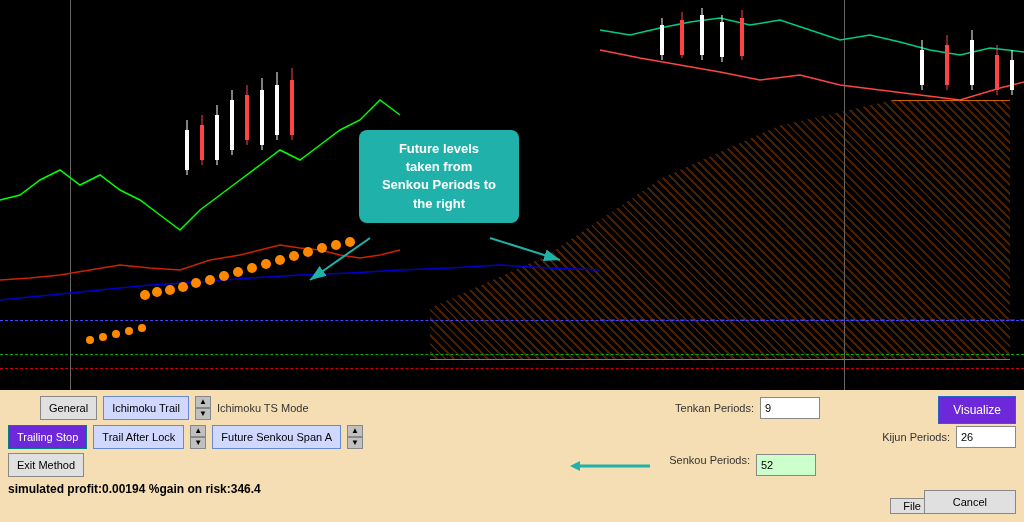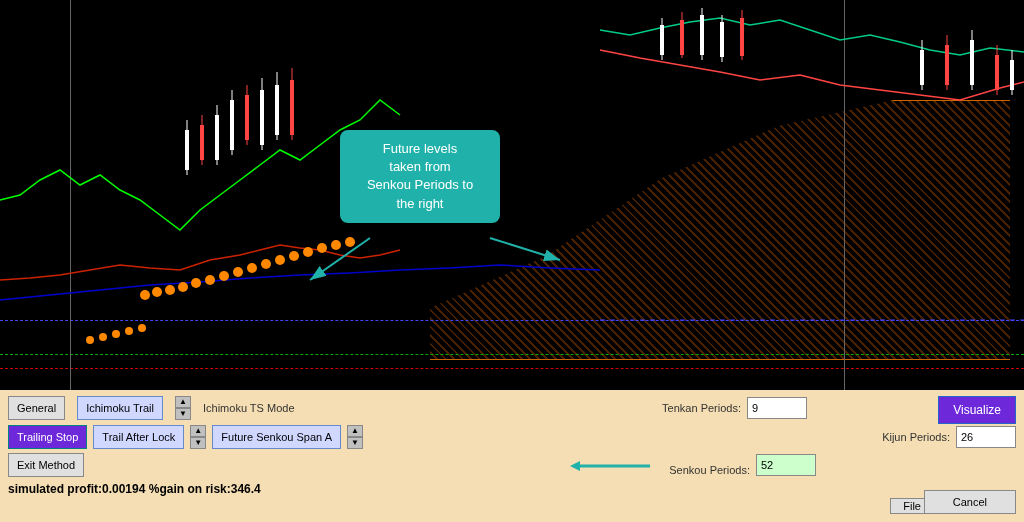--- a/index.html
+++ b/index.html
@@ -19,30 +19,31 @@
       background: #f5deb3;
       position: relative;
       display: flex;
       flex-direction: column;
     }
 
     
     .tooltip-bubble {
       position: absolute;
       top: 130px;
-      left: 340px;
+      left: 359px;
       background: #20b2aa;
       color: white;
       padding: 10px 14px;
       border-radius: 8px;
       text-align: center;
       font-size: 13px;
       line-height: 1.4;
       width: 160px;
       z-index: 10;
+      font-weight: bold;
     }
     .tooltip-bubble::after {
       content: '';
     }
 
     
     .cloud-area {
       position: absolute;
       top: 100px;
       left: 430px;
@@ -57,23 +58,24 @@
       );
       border-top: 1px solid #cc6600;
       border-bottom: 1px solid #cc6600;
       clip-path: polygon(0% 80%, 20% 60%, 40% 30%, 60% 10%, 80% 0%, 100% 0%, 100% 100%, 0% 100%);
     }
 
     
     .controls-row1 {
       display: flex;
       align-items: center;
-      padding: 6px 17px 3px 8px;
-      gap: 12px;
+      padding: 6px 4px 3px 8px;
+      gap: 6px;
       flex-wrap: nowrap;
+      margin-left: 32px;
     }
     .controls-row2 {
       display: flex;
       align-items: center;
       padding: 2px 8px 2px 8px;
       gap: 6px;
     }
     .controls-row3 {
       display: flex;
       align-items: center;
@@ -362,21 +364,21 @@
 
     <div style="margin-left: auto; display: flex; align-items: center; gap: 6px; ">
       <span class="period-label">Kijun Periods:</span>
       <input class="period-input" type="text" value="26" style="">
     </div>
   </div>
 
   <div class="controls-row3">
     <button class="btn">Exit Method</button>
 
-    <div style="margin-left: auto; display: flex; align-items: flex-end; gap: 6px; margin-right: 200px; position: relative;">
+    <div style="margin-left: auto; display: flex; align-items: flex-start; gap: 6px; margin-right: 200px; position: relative;">
       <span class="period-label">Senkou Periods:</span>
       <input class="period-input period-input-green" type="text" value="52" style="">
 
       <svg width="80" height="24" style="position:absolute; left:-90px; top:0;">
         <line x1="80" y1="12" x2="5" y2="12" stroke="#20b2aa" stroke-width="3"></line>
         <polygon points="0,12 10,7 10,17" fill="#20b2aa"></polygon>
       </svg>
     </div>
   </div>
 

